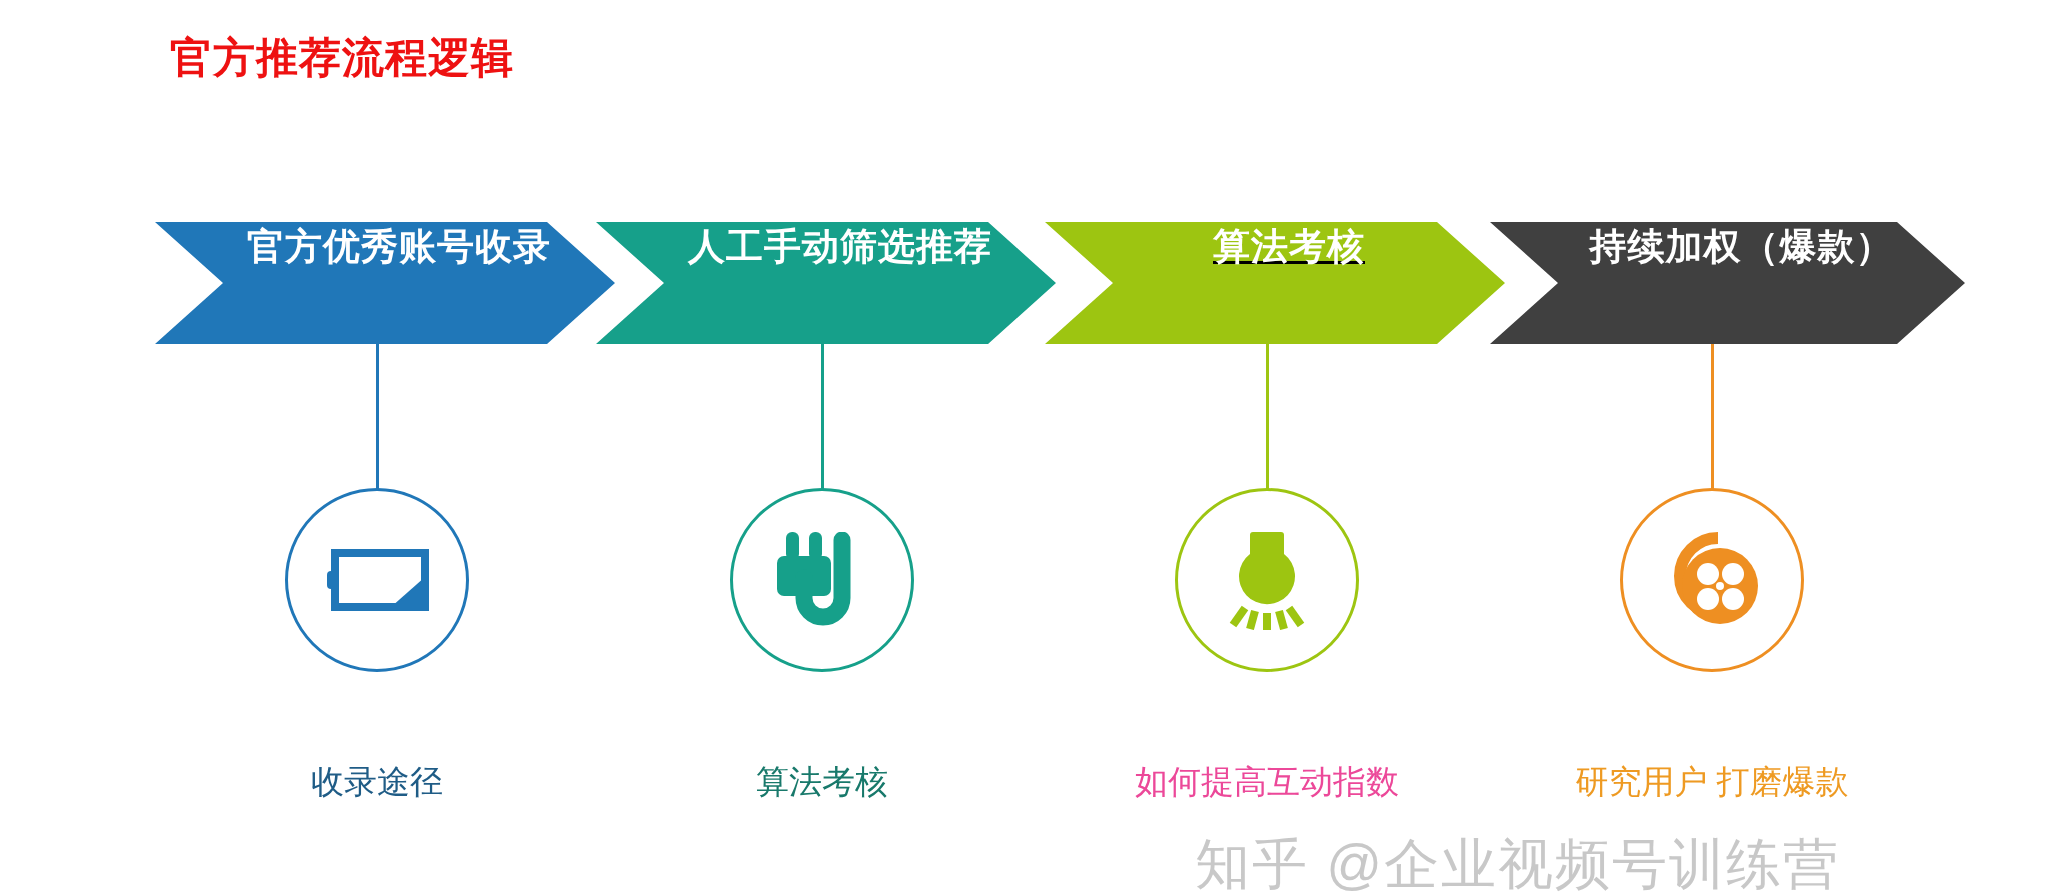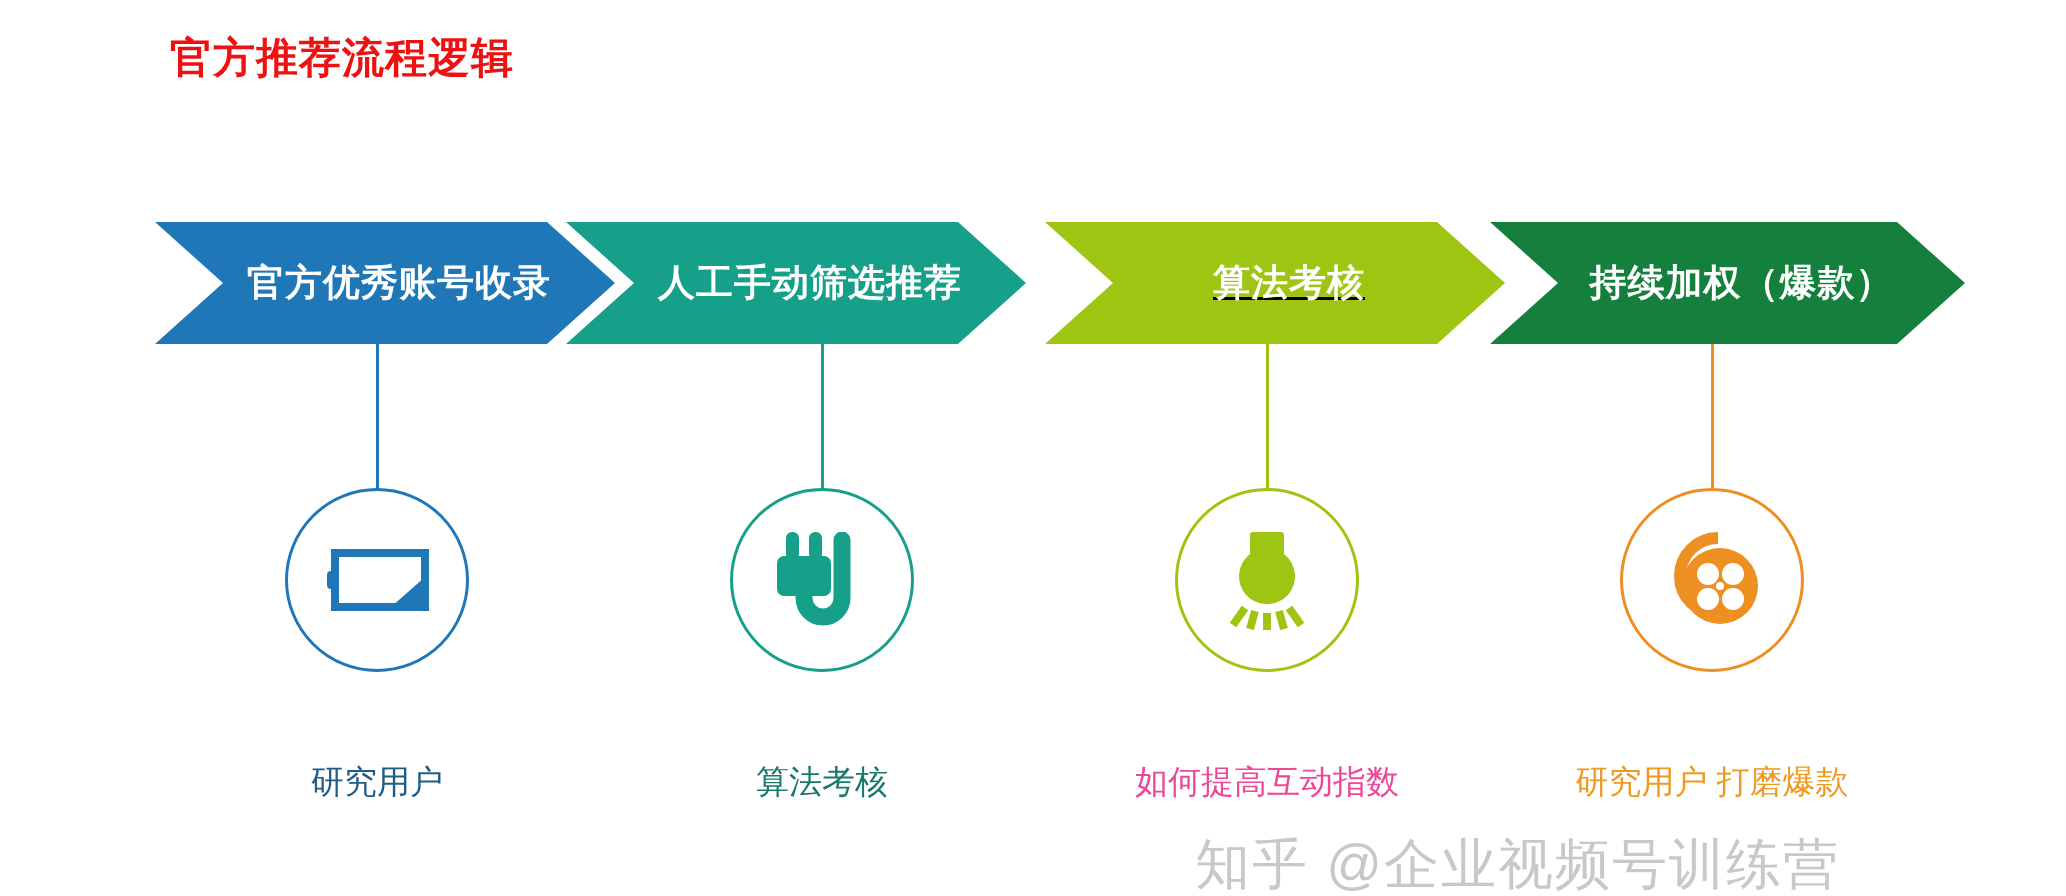--- a/index.html
+++ b/index.html
@@ -43,21 +43,21 @@
     top: 222px;
     width: 2066px;
     height: 122px;
   }
 
   .chevron {
     position: absolute;
     top: 0;
     height: 122px;
     display: flex;
-    align-items: center;
+    align-items: flex-start;
     box-sizing: border-box;
   }
   .chevron .chev-label {
     position: relative;
     z-index: 3;
     color: #ffffff;
     font-size: 37px;
     font-weight: bold;
     letter-spacing: 1px;
     white-space: nowrap;
@@ -69,23 +69,23 @@
 
   
   .chev-first {
     clip-path: polygon(0 0, calc(100% - 68px) 0, 100% 50%, calc(100% - 68px) 100%, 0 100%, 68px 50%);
   }
   .chev-mid {
     clip-path: polygon(0 0, calc(100% - 68px) 0, 100% 50%, calc(100% - 68px) 100%, 0 100%, 68px 50%);
   }
 
   #chev0 { left: 155px;  width: 460px; background: #2077B8; }
-  #chev1 { left: 566px;  width: 460px; background: #16A08A; }
+  #chev1 { left: 596px;  width: 460px; background: #16A08A; }
   #chev2 { left: 1045px; width: 460px; background: #9DC511; text-decoration: underline; }
-  #chev3 { left: 1490px; width: 475px; background: #15803d; }
+  #chev3 { left: 1490px; width: 475px; background: #404040; }
 
   
   .connector {
     position: absolute;
     width: 3px;
     top: 344px;
     height: 145px;
   }
   #conn0 { left: 376px;  background: #2077B8; }
   #conn1 { left: 821px;  background: #16A08A; }
@@ -213,20 +213,20 @@
         <circle cx="56" cy="54" r="38" fill="#EE8F22"></circle>
         <circle cx="44" cy="42" r="11" fill="#ffffff"></circle>
         <circle cx="69" cy="42" r="11" fill="#ffffff"></circle>
         <circle cx="44" cy="67" r="11" fill="#ffffff"></circle>
         <circle cx="69" cy="67" r="11" fill="#ffffff"></circle>
         <circle cx="56" cy="54" r="4" fill="#ffffff"></circle>
       </svg>
     </span>
   </div>
 
-  <div class="caption" id="cap0">研究用户</div>
+  <div class="caption" id="cap0">收录途径</div>
   <div class="caption" id="cap1">算法考核</div>
   <div class="caption" id="cap2">如何提高互动指数</div>
   <div class="caption" id="cap3">研究用户 打磨爆款</div>
 
   <div class="watermark">知乎 @企业视频号训练营</div>
 
 </div>
 
 </body></html>

